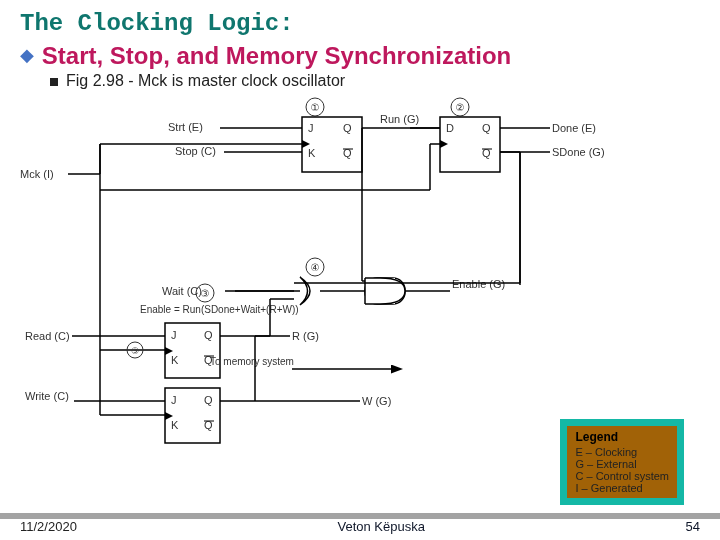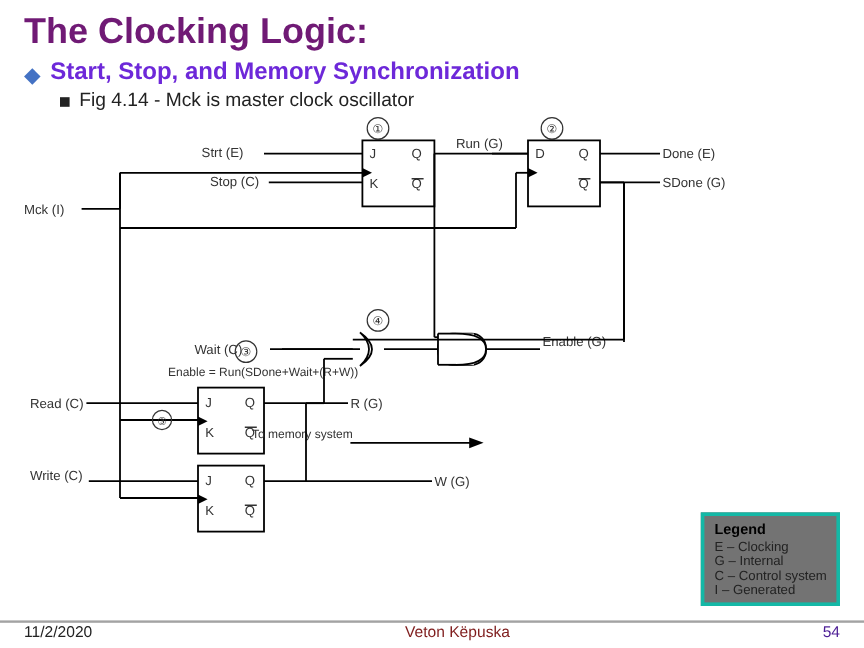--- a/index.html
+++ b/index.html
@@ -17,45 +17,45 @@
       height: 540px;
       background: #fff;
       position: relative;
     }
 
     
     .header {
       padding: 10px 20px 5px 20px;
     }
     .main-title {
-      font-size: 30px;
+      font-size: 24px;
       font-weight: bold;
-      color: #701a75;
-      font-family: Liberation Sans, sans-serif;
+      color: #0f766e;
+      font-family: Liberation Mono, monospace;
     }
 
     
     .content-area {
       padding: 0 20px;
     }
     .bullet-primary {
       display: flex;
       align-items: flex-start;
       margin-bottom: 2px;
     }
     .bullet-primary .bullet-icon {
       color: #4472C4;
       font-size: 18px;
       margin-right: 8px;
       margin-top: 2px;
     }
     .bullet-text {
-      font-size: 20px;
+      font-size: 24px;
       font-weight: bold;
-      color: #6d28d9;
+      color: #be185d;
     }
     .bullet-secondary {
       display: flex;
       align-items: flex-start;
       margin-left: 30px;
       margin-bottom: 4px;
     }
     .bullet-secondary .bullet-icon-sq {
       width: 8px;
       height: 8px;
@@ -86,43 +86,43 @@
     
     .footer {
       position: absolute;
       bottom: 6px;
       left: 0;
       width: 720px;
       display: flex;
       justify-content: space-between;
       align-items: center;
       padding: 0 20px;
-      border-top: 2px solid #a3a3a3;
+      border-top: 6px solid #a3a3a3;
     }
     .footer-date {
       font-size: 13px;
       color: #222;
     }
     .footer-author {
       font-size: 13px;
-      color: #7f1d1d;
+      color: #0f172a;
     }
     .footer-page {
       font-size: 13px;
-      color: #4c1d95;
+      color: #0f172a;
     }
 
     
     .legend-box {
       position: absolute;
-      right: 20px;
+      right: 36px;
       bottom: 35px;
-      border: 3px solid #14b8a6;
+      border: 7px solid #14b8a6;
       padding: 4px 8px;
-      background: #737373;
+      background: #a16207;
       font-size: 11px;
     }
     .legend-title {
       font-weight: bold;
       font-size: 12px;
       margin-bottom: 2px;
     }
     .legend-item {
       font-size: 11px;
       color: #222;
@@ -137,21 +137,21 @@
     <div class="main-title">The Clocking Logic:</div>
   </div>
 
   <div class="content-area">
     <div class="bullet-primary">
       <span class="bullet-icon">◆</span>
       <span class="bullet-text">Start, Stop, and Memory Synchronization</span>
     </div>
     <div class="bullet-secondary">
       <span class="bullet-icon-sq"></span>
-      <span class="sub-text">Fig 4.14 - Mck is master clock oscillator</span>
+      <span class="sub-text">Fig 2.98 - Mck is master clock oscillator</span>
     </div>
   </div>
 
   <div class="diagram-area">
     <svg viewBox="0 0 700 380">
 
       <circle cx="305" cy="12" r="9" fill="none" stroke="#333" stroke-width="1"></circle>
       <text x="305" y="16" text-anchor="middle" font-size="10" fill="#333">①</text>
 
       <circle cx="450" cy="12" r="9" fill="none" stroke="#333" stroke-width="1"></circle>
@@ -303,21 +303,21 @@
       <line x1="260" y1="306" x2="260" y2="241" stroke="none"></line>
       <line x1="245" y1="306" x2="245" y2="241" stroke="black" stroke-width="1.5"></line>
       <line x1="245" y1="241" x2="260" y2="241" stroke="black" stroke-width="1.5"></line>
 
     </svg>
   </div>
 
   <div class="legend-box">
     <div class="legend-title">Legend</div>
     <div class="legend-item">E – Clocking</div>
-    <div class="legend-item">G – Internal</div>
+    <div class="legend-item">G – External</div>
     <div class="legend-item">C – Control system</div>
     <div class="legend-item">I – Generated</div>
   </div>
 
   <div class="footer">
     <span class="footer-date">11/2/2020</span>
     <span class="footer-author">Veton Këpuska</span>
     <span class="footer-page">54</span>
   </div>
 

